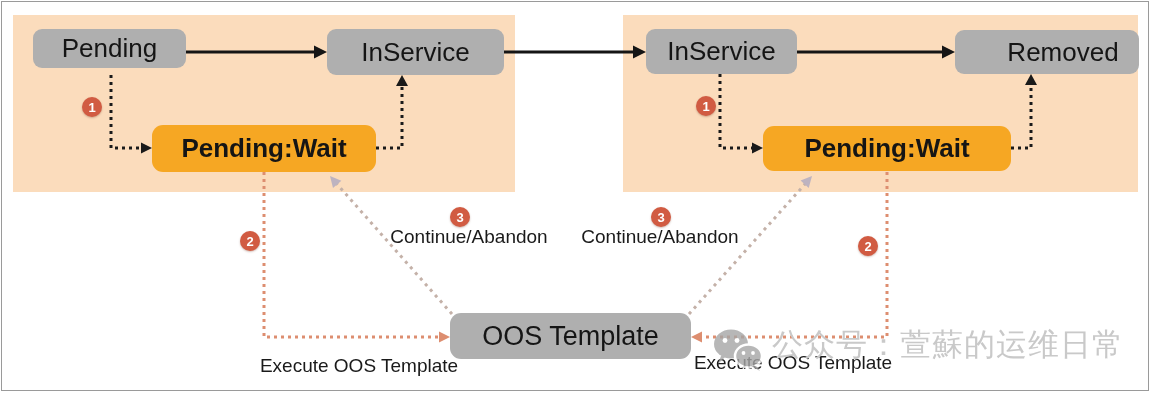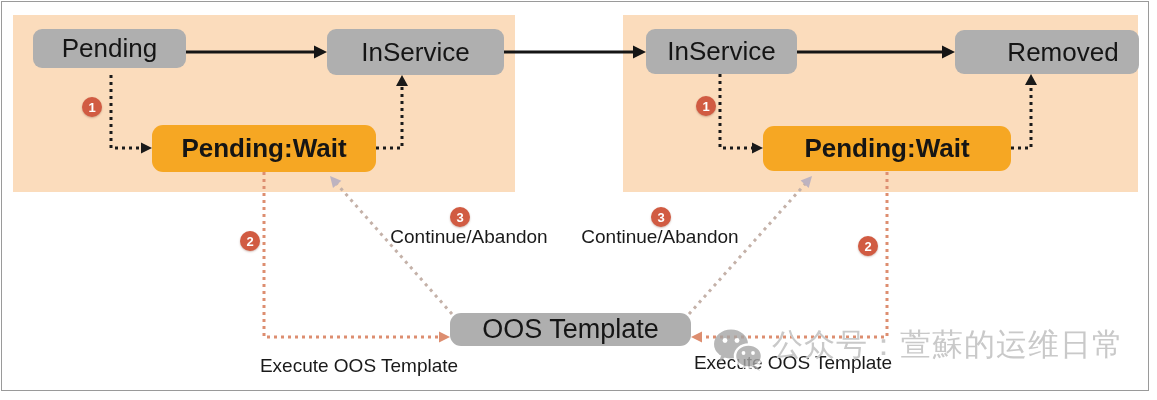--- a/index.html
+++ b/index.html
@@ -17,21 +17,21 @@
   }
   .node--state{background:#afafaf;border-radius:9px;font-size:26px;}
   .node--wait{background:#f6a723;border-radius:11px;font-size:26px;font-weight:bold;}
   .node--oos{background:#afafaf;border-radius:11px;font-size:27px;}
   #n-pending{left:33px;top:29px;width:153px;height:39px;}
   #n-inservice{left:327px;top:29px;width:177px;height:46px;}
   #n-removing{left:646px;top:29px;width:151px;height:45px;}
   #n-removed{left:955px;top:30px;width:152px;height:44px;padding-left:32px;}
   #n-pending-wait{left:152px;top:125px;width:224px;height:47px;}
   #n-removing-wait{left:763px;top:126px;width:248px;height:45px;}
-  #n-oos{left:450px;top:313px;width:241px;height:33px;}
+  #n-oos{left:450px;top:313px;width:241px;height:46px;}
   .svg-layer{position:absolute;left:0;top:0;width:1157px;height:400px;pointer-events:none;}
   .badge{
     position:absolute;width:20px;height:20px;border-radius:50%;background:#d15b42;
     color:#fff;font-size:13px;font-weight:bold;display:flex;align-items:center;justify-content:center;
     box-shadow:0 1px 2px rgba(120,60,40,.35);
   }
   #b1-left{left:82px;top:97px;}
   #b1-right{left:696px;top:96px;}
   #b2-left{left:240px;top:231px;}
   #b2-right{left:858px;top:236px;}

